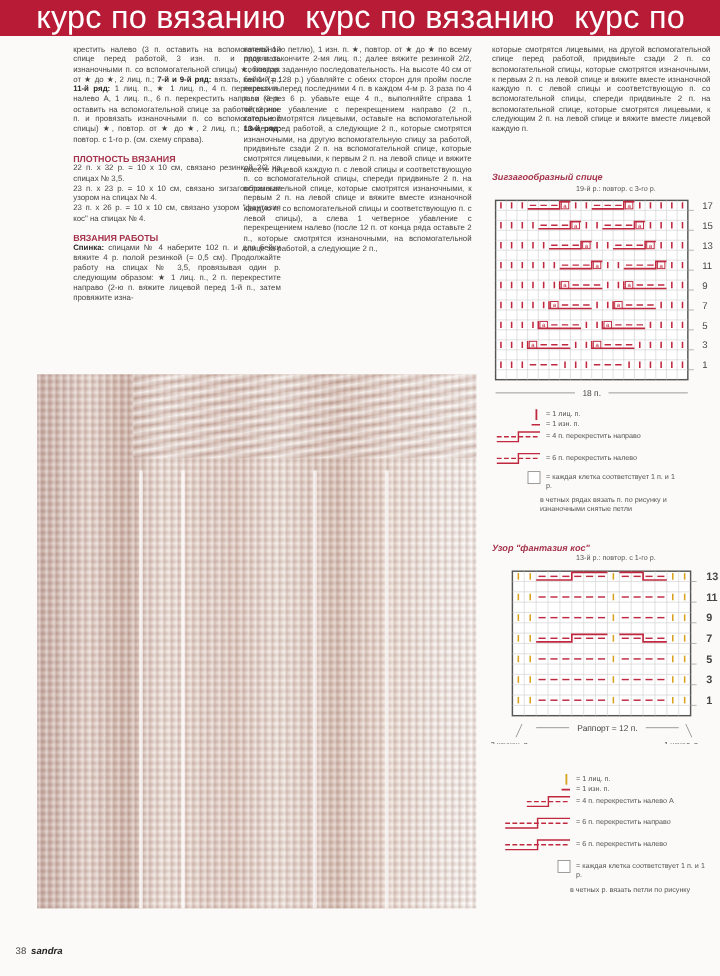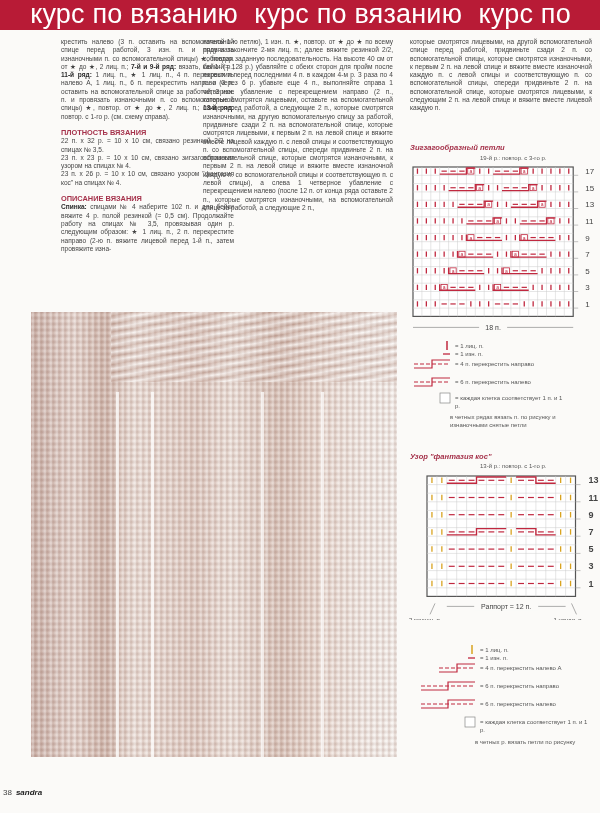--- a/index.html
+++ b/index.html
@@ -33,59 +33,59 @@
     background: repeating-linear-gradient(170deg, rgba(255,255,255,0.5) 0px, rgba(170,130,115,0.35) 4px, rgba(255,255,255,0.5) 8px);
   }
   .photo .rib {
     position: absolute; top: 80px; height: 365px; width: 3px; background: rgba(255,255,255,0.7);
   }
   .chart-title { position: absolute; font-style: italic; font-weight: bold; color: #a5324b; font-size: 7.6px; }
   .chart-sub { position: absolute; font-size: 6px; color: #555; }
   svg text { font-family: "Liberation Sans", sans-serif; }
   .legend { position: absolute; font-size: 6px; color: #555; line-height: 8px; }
   .legend .row { position: absolute; white-space: nowrap; }
-  .footer { position: absolute; left: 3px; top: 788px; font-size: 8px; color: #444; }
+  .footer { position: absolute; left: 13px; top: 788px; font-size: 8px; color: #444; }
   .footer .brand { font-style: italic; font-weight: bold; margin-left: 4px; color: #222; }
 </style>
 </head>
 <body>
 
 <div class="banner">
   <span>курс по вязанию</span>&nbsp;
   <span>курс по вязанию</span>&nbsp;
   <span>курс по</span>
 </div>
 
 <div class="col col1">
   <p><span>крестить налево (3 п. оставить на вспомогательной спице перед работой, 3 изн. п. и провязать изнаночными п. со вспомогательной спицы) ★, повтор. от ★ до ★, 2 лиц. п.; </span><span class="b">7-й и 9-й ряд:</span><span> вязать, как 1-й р.; </span><span class="b">11-й ряд:</span><span> 1 лиц. п., ★ 1 лиц. п., 4 п. перекрестить налево А, 1 лиц. п., 6 п. перекрестить направо (3 п. оставить на вспомогательной спице за работой, 3 изн. п. и провязать изнаночными п. со вспомогательной спицы) ★, повтор. от ★ до ★, 2 лиц. п.; </span><span class="b">13-й ряд:</span><span> повтор. с 1-го р. (см. схему справа).</span></p>
   <div class="h">ПЛОТНОСТЬ ВЯЗАНИЯ</div>
   <p>22 п. х 32 р. = 10 х 10 см, связано резинкой 2/2 на спицах № 3,5.</p>
   <p>23 п. х 23 р. = 10 х 10 см, связано зигзагообразным узором на спицах № 4.</p>
   <p>23 п. х 26 р. = 10 х 10 см, связано узором "фантазия кос" на спицах № 4.</p>
-  <div class="h">ОПИСАНИЕ ВЯЗАНИЯ</div>
+  <div class="h">ВЯЗАНИЯ РАБОТЫ</div>
   <p><span class="b">Спинка:</span><span> спицами № 4 наберите 102 п. и для бейки вяжите 4 р. полой резинкой (= 0,5 см). Продолжайте работу на спицах № 3,5, провязывая один р. следующим образом: ★ 1 лиц. п., 2 п. перекрестите направо (2-ю п. вяжите лицевой перед 1-й п., затем провяжите изна-</span></p>
 </div>
 
 <div class="col col2">
   <p>ночной 1-ю петлю), 1 изн. п. ★, повтор. от ★ до ★ по всему ряду и закончите 2-мя лиц. п.; далее вяжите резинкой 2/2, соблюдая заданную последовательность. На высоте 40 см от бейки (= 128 р.) убавляйте с обеих сторон для пройм после первых и перед последними 4 п. в каждом 4-м р. 3 раза по 4 п. и через 6 р. убавьте еще 4 п., выполняйте справа 1 четверное убавление с перекрещением направо (2 п., которые смотрятся лицевыми, оставьте на вспомогательной спице перед работой, а следующие 2 п., которые смотрятся изнаночными, на другую вспомогательную спицу за работой, придвиньте сзади 2 п. на вспомогательной спице, которые смотрятся лицевыми, к первым 2 п. на левой спице и вяжите вместе лицевой каждую п. с левой спицы и соответствующую п. со вспомогательной спицы, спереди придвиньте 2 п. на вспомогательной спице, которые смотрятся изнаночными, к первым 2 п. на левой спице и вяжите вместе изнаночной каждую п. со вспомогательной спицы и соответствующую п. с левой спицы), а слева 1 четверное убавление с перекрещением налево (после 12 п. от конца ряда оставьте 2 п., которые смотрятся изнаночными, на вспомогательной спице за работой, а следующие 2 п.,</p>
 </div>
 
 <div class="col col3">
   <p>которые смотрятся лицевыми, на другой вспомогательной спице перед работой, придвиньте сзади 2 п. со вспомогательной спицы, которые смотрятся изнаночными, к первым 2 п. на левой спице и вяжите вместе изнаночной каждую п. с левой спицы и соответствующую п. со вспомогательной спицы, спереди придвиньте 2 п. на вспомогательной спице, которые смотрятся лицевыми, к следующим 2 п. на левой спице и вяжите вместе лицевой каждую п.</p>
 </div>
 
 <div class="photo">
   <div class="band"></div>
   <div class="rib" style="left:85px"></div>
   <div class="rib" style="left:120px"></div>
   <div class="rib" style="left:230px"></div>
   <div class="rib" style="left:290px"></div>
 </div>
 
-<div class="chart-title" style="left:410px;top:143px;">Зигзагообразный петли</div>
+<div class="chart-title" style="left:410px;top:143px;">Зигзагообразный спице</div>
 <div class="chart-sub" style="left:480px;top:155px;">19-й р.: повтор. с 3-го р.</div>
 <svg id="chart1" style="position:absolute;left:405px;top:162px;" width="195" height="175">
     <rect x="8" y="5" width="160.20000000000002" height="149.4" fill="#fff" stroke="#555" stroke-width="1.2"></rect>
     <line x1="16.9" y1="5" x2="16.9" y2="154.4" stroke="#ccc" stroke-width="0.5"></line>
     <line x1="25.8" y1="5" x2="25.8" y2="154.4" stroke="#ccc" stroke-width="0.5"></line>
     <line x1="34.7" y1="5" x2="34.7" y2="154.4" stroke="#ccc" stroke-width="0.5"></line>
     <line x1="43.6" y1="5" x2="43.6" y2="154.4" stroke="#ccc" stroke-width="0.5"></line>
     <line x1="52.5" y1="5" x2="52.5" y2="154.4" stroke="#ccc" stroke-width="0.5"></line>
     <line x1="61.400000000000006" y1="5" x2="61.400000000000006" y2="154.4" stroke="#ccc" stroke-width="0.5"></line>
     <line x1="70.30000000000001" y1="5" x2="70.30000000000001" y2="154.4" stroke="#ccc" stroke-width="0.5"></line>

